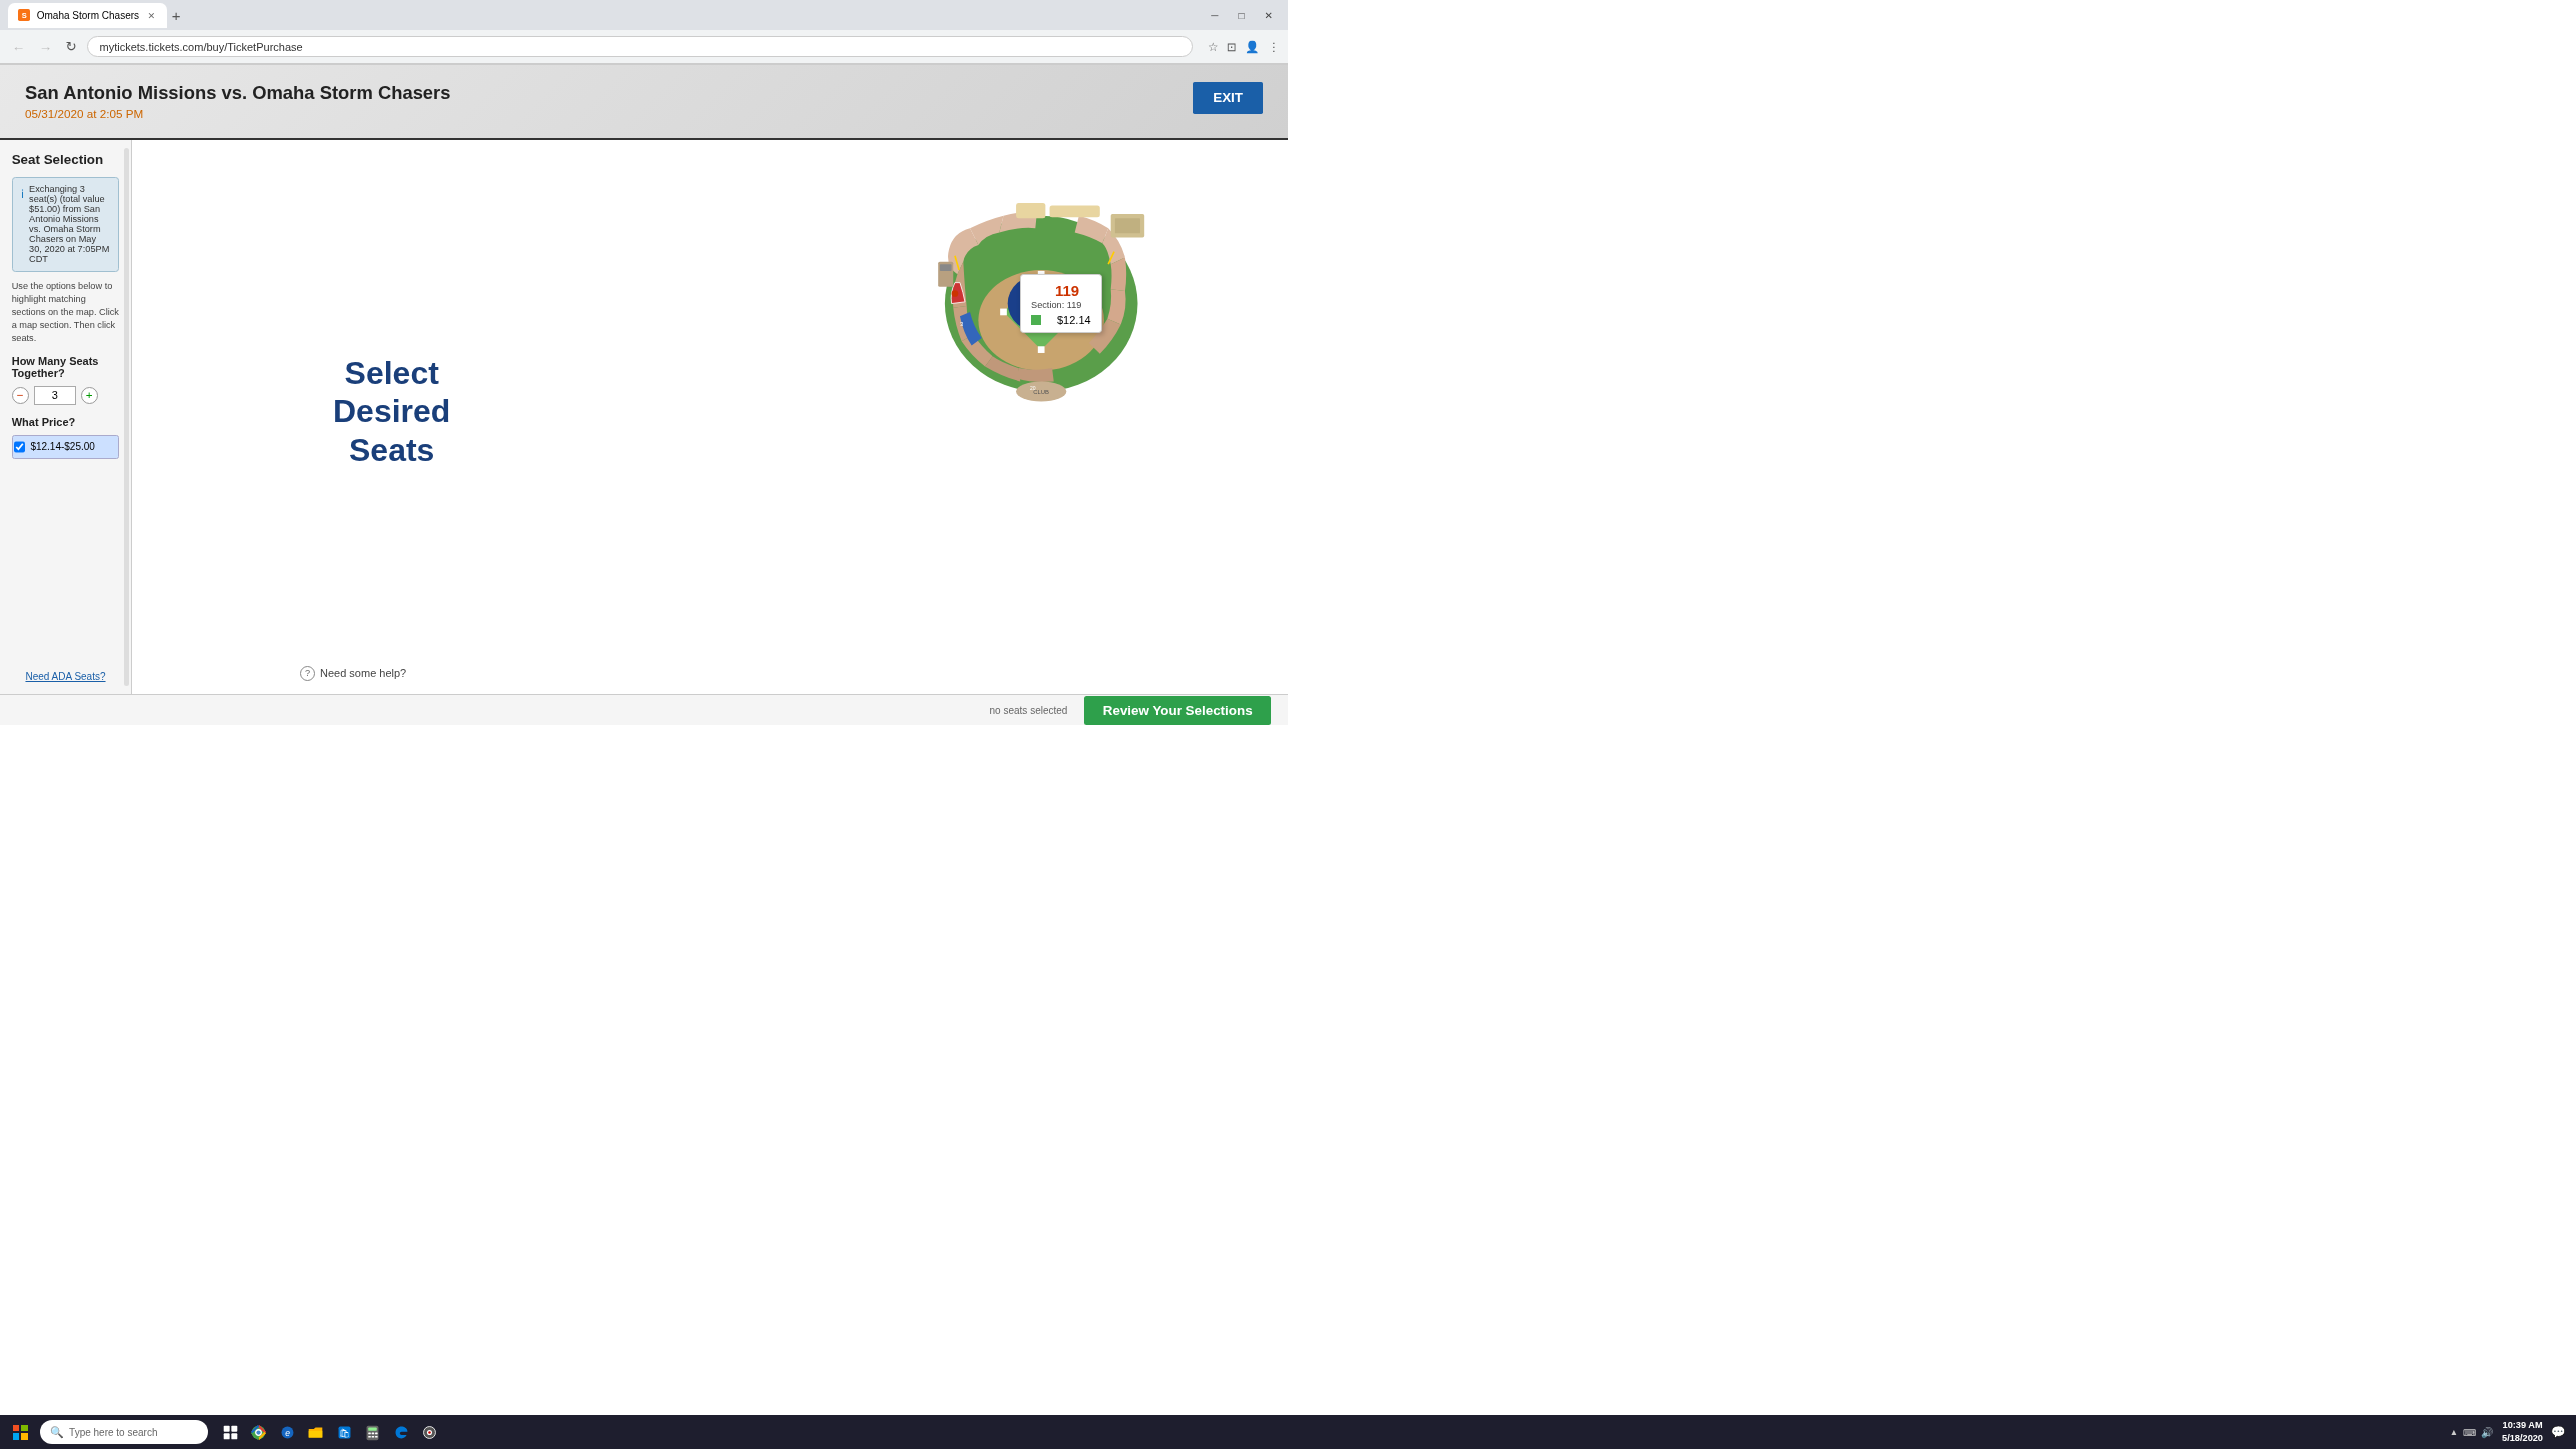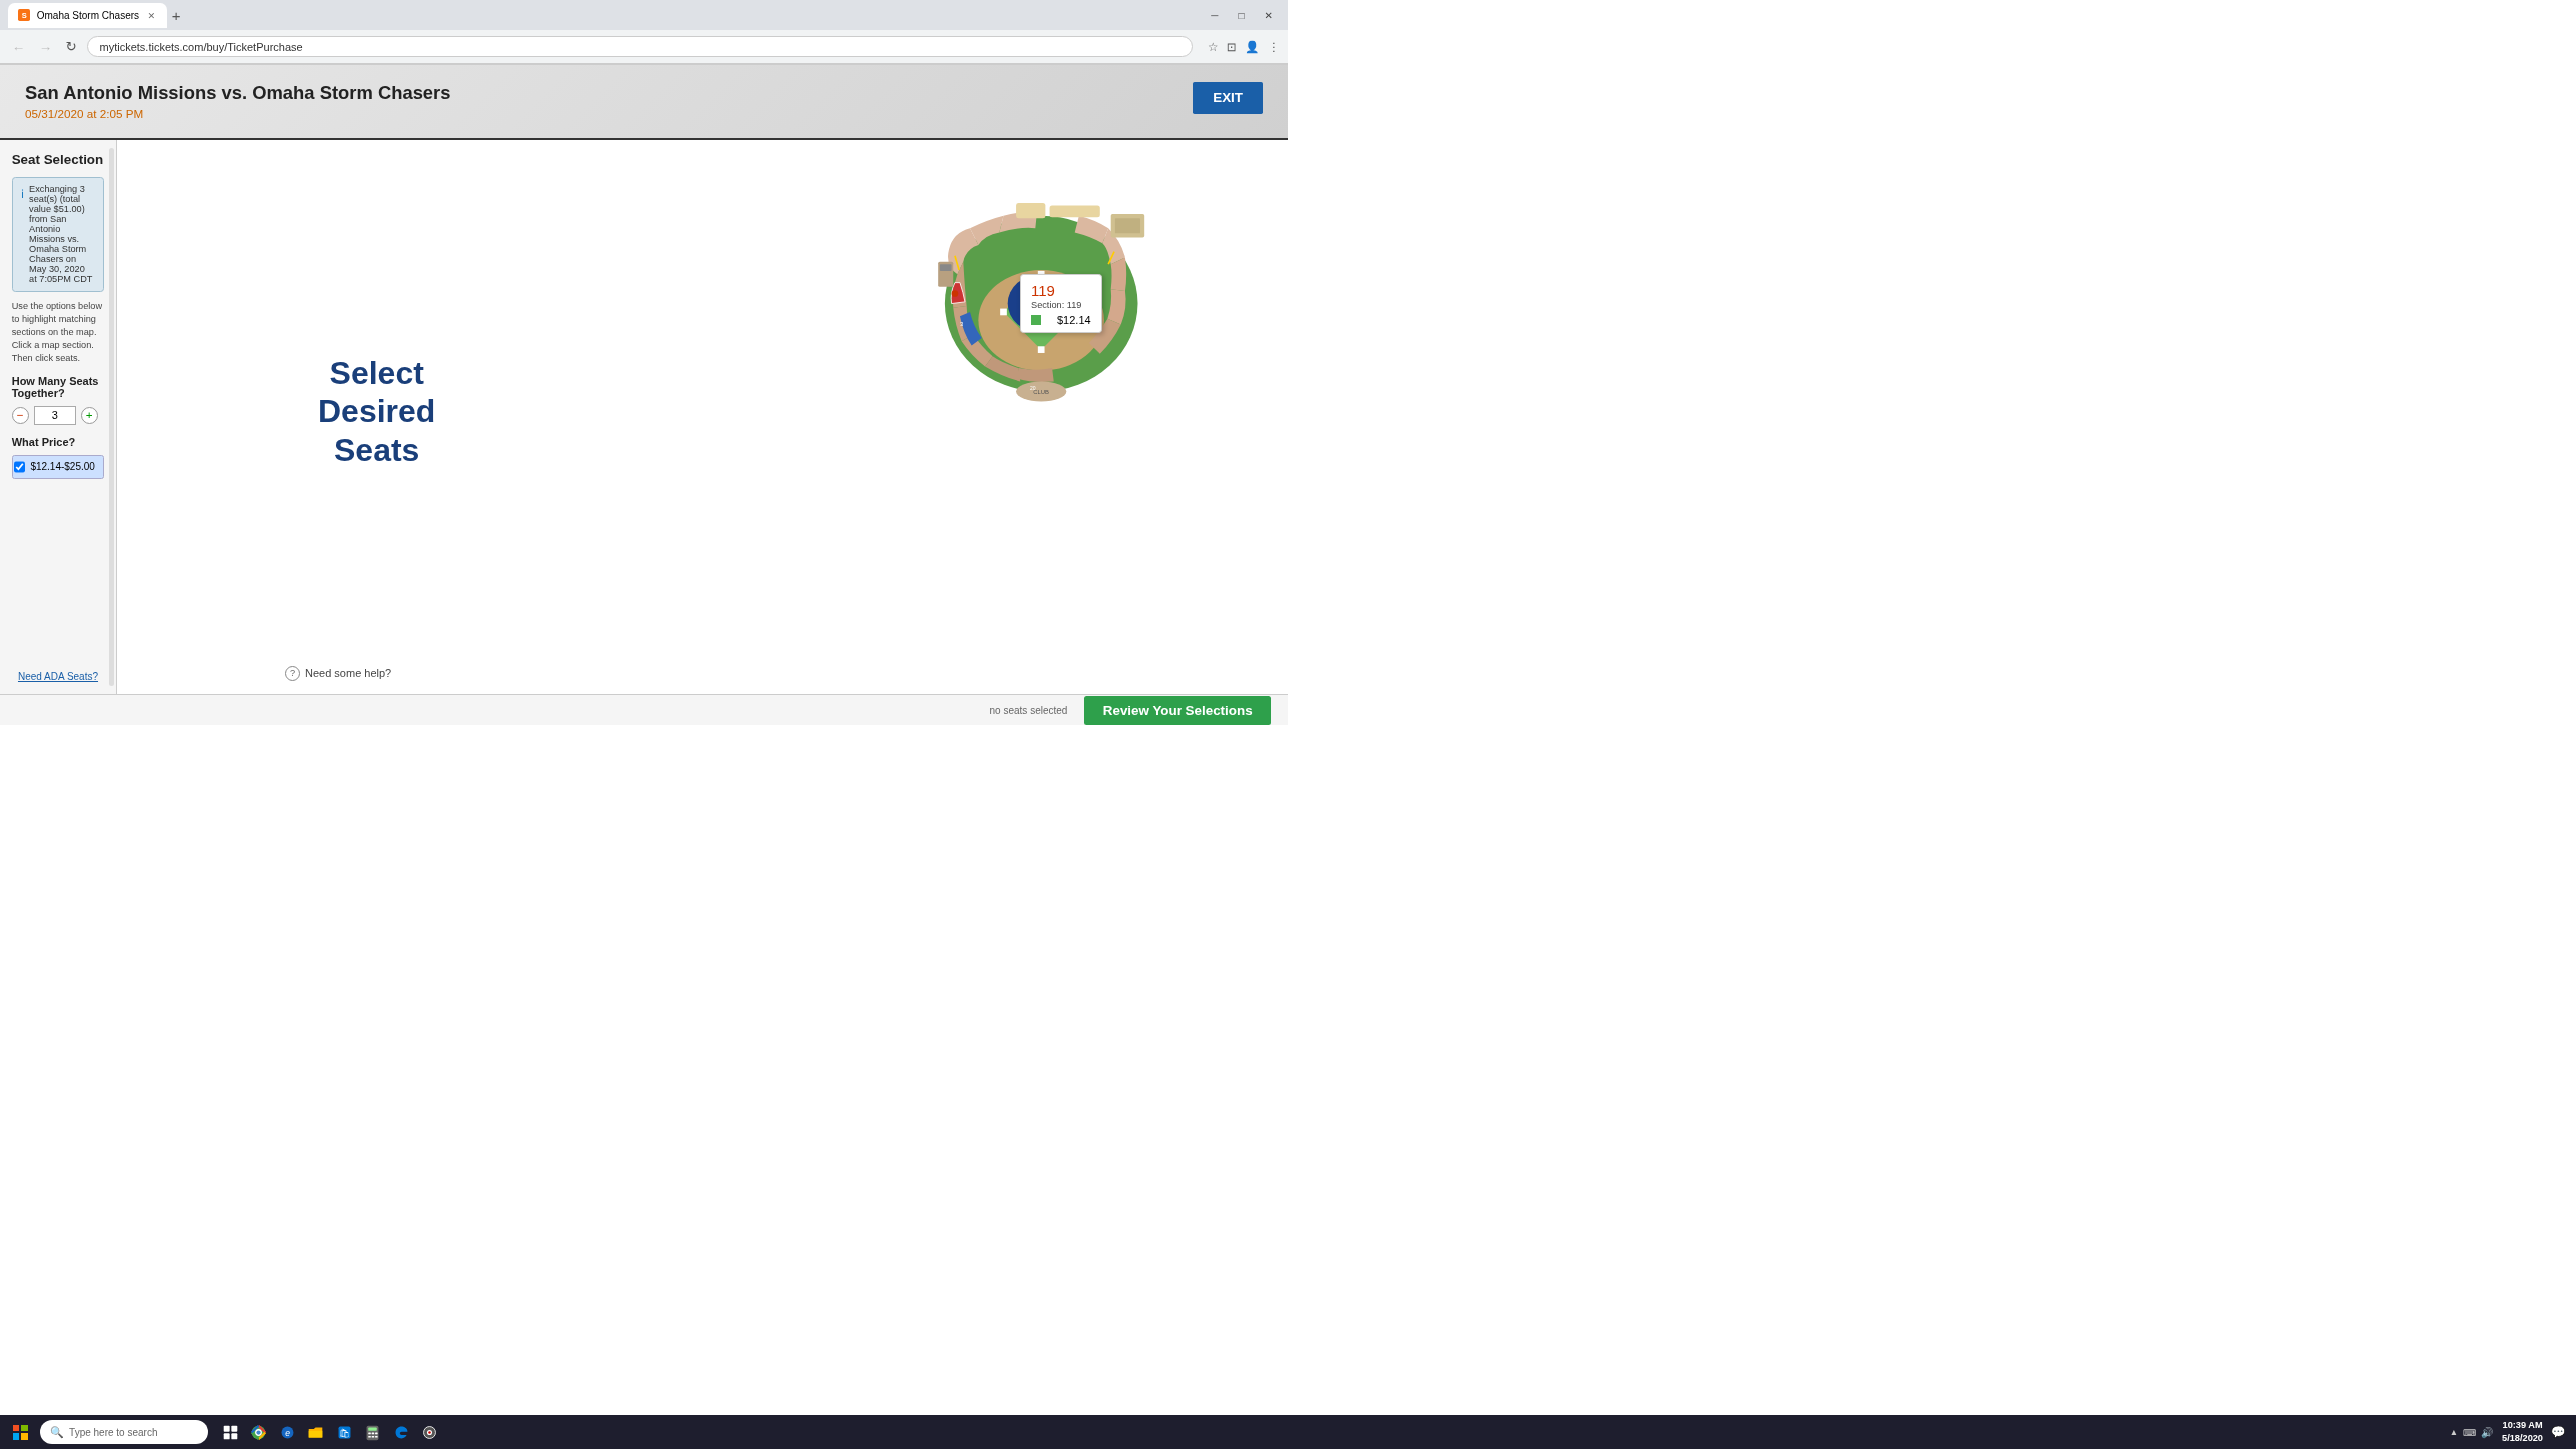--- a/index.html
+++ b/index.html
@@ -126,21 +126,21 @@
     }
 
     
     .main-layout {
       display: flex;
       height: calc(725px - 30px - 34px - 75px - 32px);
     }
 
     
     .sidebar {
-      width: 117px;
+      width: 132px;
       background: #f5f5f5;
       border-right: 0.8px solid #ccc;
       padding: 11.7px;
       overflow-y: auto;
       position: relative;
       flex-shrink: 0;
     }
     .sidebar-title {
       font-size: 13.4px;
       font-weight: bold;
@@ -285,23 +285,24 @@
       background: #fff;
       border: 0.8px solid #ccc;
       border-radius: 3.4px;
       padding: 6.7px 10px;
       font-size: 10px;
       box-shadow: 1.7px 1.7px 5px rgba(0,0,0,0.2);
       z-index: 10;
     }
     .tooltip-section-num {
       font-size: 15px;
-      font-weight: normal;
+      font-weight: bold;
       color: #cc3300;
       margin-bottom: 1.7px;
+      margin-left: 24px;
     }
     .tooltip-label { color: #444; font-size: 9.2px; margin-bottom: 3.4px; }
     .tooltip-price {
       display: flex;
       align-items: center;
       gap: 16px;
       font-size: 11px;
     }
     .price-dot {
       width: 10px; height: 10px;

